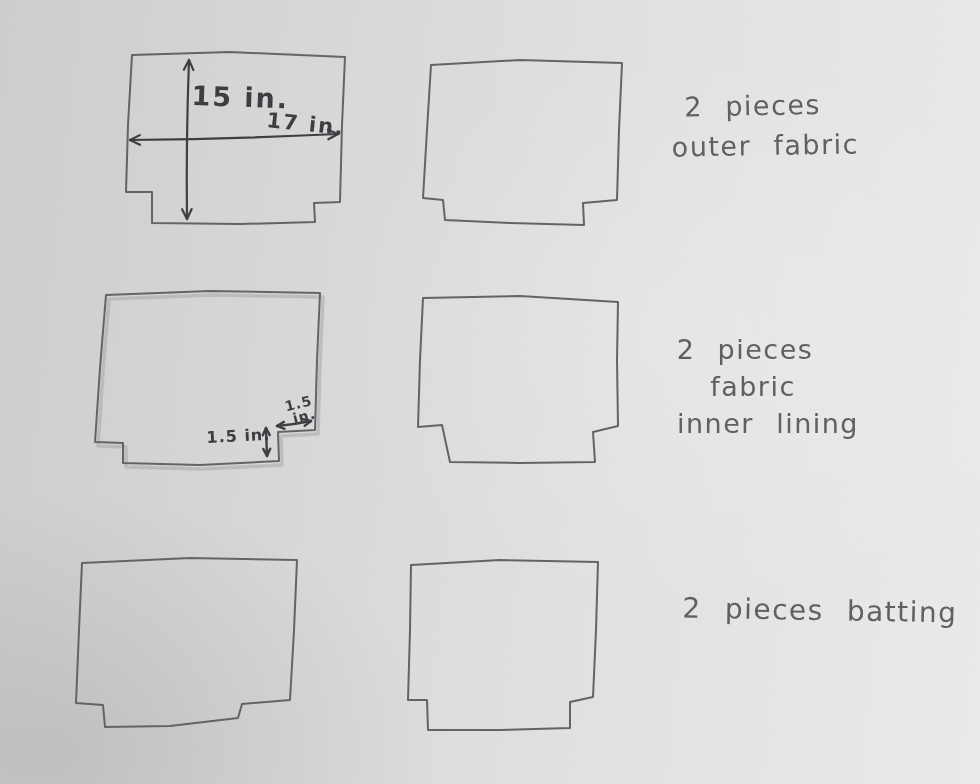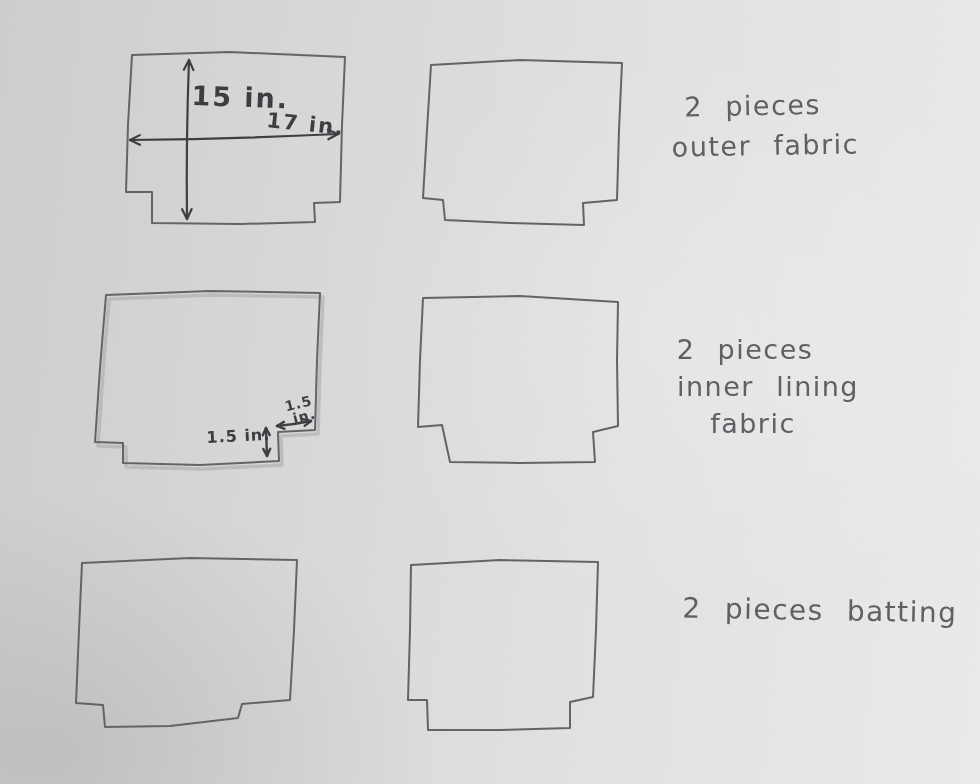--- a/index.html
+++ b/index.html
@@ -85,21 +85,21 @@
   <div class="dim-label" style="left:283px;top:399px;font-size:14px;--rot:-14deg;letter-spacing:1px;">1.5</div>
   <div class="dim-label" style="left:291px;top:411px;font-size:14px;--rot:-14deg;letter-spacing:1px;">in.</div>
 
   <div class="note" style="left:645px;top:86px;width:240px;font-size:27px;line-height:40px;--rot:-1deg;">
     <div class="note-line" style="transform:translateX(-12px);">2 pieces</div>
     <div class="note-line">outer fabric</div>
   </div>
 
   <div class="note" style="left:645px;top:331px;width:240px;font-size:27px;line-height:37px;--rot:0deg;">
     <div class="note-line" style="transform:translateX(-20px);">2 pieces</div>
+    <div class="note-line" style="transform:translateX(-12px);">fabric</div>
     <div class="note-line" style="transform:translateX(3px);">inner lining</div>
-    <div class="note-line" style="transform:translateX(-12px);">fabric</div>
   </div>
 
   <div class="note" style="left:680px;top:592px;width:280px;font-size:28px;line-height:38px;--rot:1deg;">
     <div class="note-line">2 pieces batting</div>
   </div>
 
 </div>
 
 </body></html>

